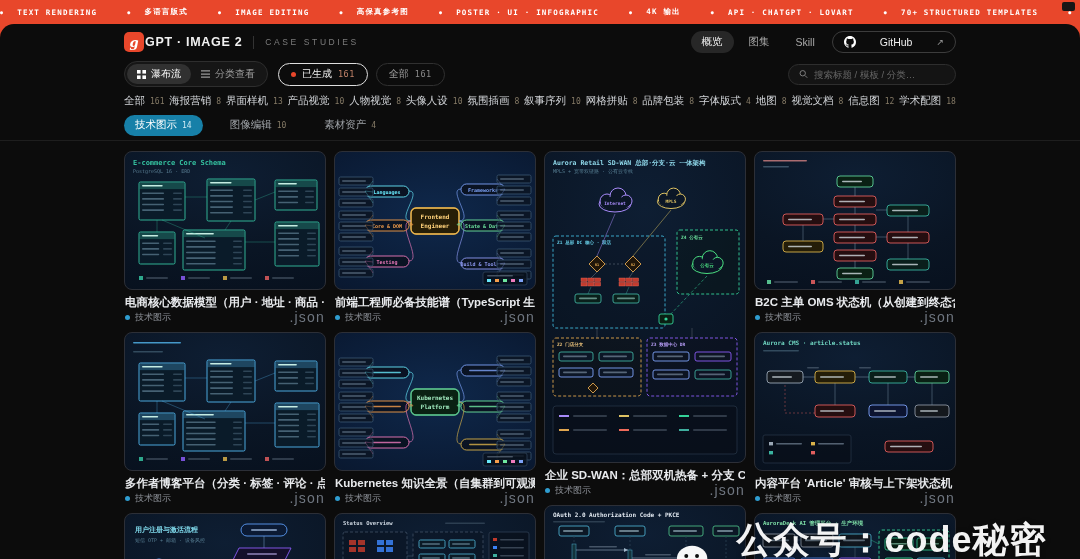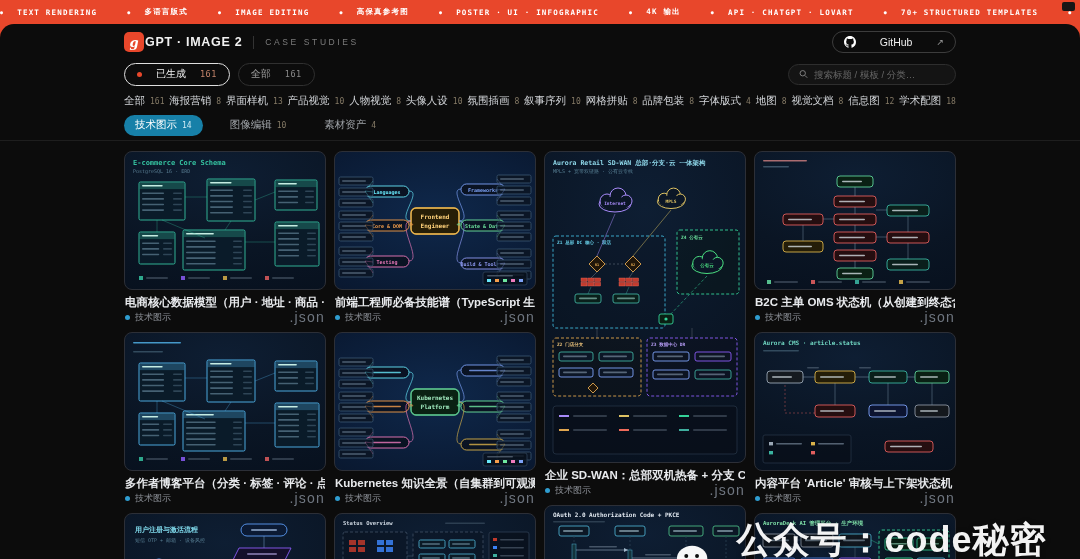--- a/index.html
+++ b/index.html
@@ -25,21 +25,21 @@
 .hnav{display:flex;align-items:center;gap:4px}
 .navpill{padding:4px 11px;border-radius:999px;font-size:10.5px;color:#a8a8a8;cursor:pointer}
 .navpill.active{background:#272727;color:#f0f0f0}
 .ghbtn{margin-left:6px;display:flex;align-items:center;gap:24px;border:1px solid #3c3c3c;border-radius:999px;padding:4px 11px;color:#eee;font-size:10.5px;cursor:pointer}
 .ghbtn .arr{color:#9a9a9a;font-size:9px}
 
 .toolbar{margin-top:2px;height:24px;display:flex;align-items:center;gap:10px}
 .segment{display:flex;align-items:center;background:#161616;border:1px solid #2e2e2e;border-radius:999px;padding:2px}
 .seg{display:flex;align-items:center;gap:5px;padding:3px 10px;border-radius:999px;font-size:10px;color:#9a9a9a;cursor:pointer}
 .seg.active{background:#313131;color:#fff}
-.fpill{display:flex;align-items:center;gap:14px;border:1px solid #303030;border-radius:999px;padding:3.5px 12px;font-size:10px;color:#9a9a9a;cursor:pointer}
+.fpill{display:flex;align-items:center;gap:6px;border:1px solid #303030;border-radius:999px;padding:3.5px 12px;font-size:10px;color:#9a9a9a;cursor:pointer}
 .fpill.active{border-color:#dedede;color:#f0f0f0}
 .fpill .fdot{width:5px;height:5px;border-radius:50%;background:#e8472b}
 .fpill .cnt{font-family:"DejaVu Sans Mono",monospace;font-size:8.5px;color:#8a8a8a;letter-spacing:.5px}
 .fpill.active .cnt{color:#c4846a}
 .search{width:168px;display:flex;align-items:flex-start;gap:6px;border:1px solid #2e2e2e;background:#141414;border-radius:999px;padding:4px 10px}
 .search input{background:transparent;border:0;outline:0;color:#bbb;font-size:9.5px;width:100%;font-family:inherit}
 .search input::placeholder{color:#666}
 
 .catrow1{margin-top:7px;height:16px;display:flex;justify-content:space-between;align-items:center}
 .cat{display:flex;align-items:baseline;gap:5px;font-size:10.5px;color:#d2d5d9;cursor:pointer}
@@ -88,30 +88,54 @@
 
 <div class="page">
   <div class="shell">
 
     <div class="header">
       <div class="logo">g</div>
       <div class="brand">GPT · IMAGE 2</div>
       <div class="hdr-div"></div>
       <div class="subtitle">CASE STUDIES</div>
       <div class="hspace"></div>
+      <div class="hnav">
+          <div class="navpill active">概览</div>
+          <div class="navpill">图集</div>
+          <div class="navpill">Skill</div>
+        </div>
       <div class="ghbtn">
         <svg width="12" height="12" viewBox="0 0 16 16">
             <path fill="#fff" d="M8 0C3.58 0 0 3.58 0 8c0 3.54 2.29 6.53 5.47 7.59.4.07.55-.17.55-.38 0-.19-.01-.82-.01-1.49-2.01.37-2.53-.49-2.69-.94-.09-.23-.48-.94-.82-1.13-.28-.15-.68-.52-.01-.53.63-.01 1.08.58 1.23.82.72 1.21 1.87.87 2.33.66.07-.52.28-.87.51-1.07-1.78-.2-3.64-.89-3.64-3.95 0-.87.31-1.59.82-2.15-.08-.2-.36-1.02.08-2.12 0 0 .67-.21 2.2.82.64-.18 1.32-.27 2-.27s1.36.09 2 .27c1.53-1.04 2.2-.82 2.2-.82.44 1.1.16 1.92.08 2.12.51.56.82 1.27.82 2.15 0 3.07-1.87 3.75-3.65 3.95.29.25.54.73.54 1.48 0 1.07-.01 1.93-.01 2.2 0 .21.15.46.55.38A8.01 8.01 0 0 0 16 8c0-4.42-3.58-8-8-8z"></path>
           </svg>
         <span>GitHub</span>
         <span class="arr">↗</span>
       </div>
     </div>
 
     <div class="toolbar">
+      <div class="segment">
+          <div class="seg active">
+            <svg width="9" height="9" viewBox="0 0 10 10">
+              <rect x="0" y="0" width="4" height="4" fill="currentColor"></rect>
+              <rect x="6" y="0" width="4" height="4" fill="currentColor"></rect>
+              <rect x="0" y="6" width="4" height="4" fill="currentColor"></rect>
+              <rect x="6" y="6" width="4" height="4" fill="currentColor"></rect>
+            </svg>
+            <span>瀑布流</span>
+          </div>
+          <div class="seg">
+            <svg width="9" height="9" viewBox="0 0 10 10">
+              <line x1="0" x2="10" y1="1" y2="1" stroke="currentColor" stroke-width="1.3"></line>
+              <line x1="0" x2="10" y1="4.5" y2="4.5" stroke="currentColor" stroke-width="1.3"></line>
+              <line x1="0" x2="10" y1="8" y2="8" stroke="currentColor" stroke-width="1.3"></line>
+            </svg>
+            <span>分类查看</span>
+          </div>
+        </div>
       <div style="display:flex;gap:8px">
           <div class="fpill active">
             <div class="fdot"></div>
             <span>已生成</span>
             <span class="cnt">161</span>
           </div>
           <div class="fpill">
             <span>全部</span>
             <span class="cnt">161</span>
           </div>

